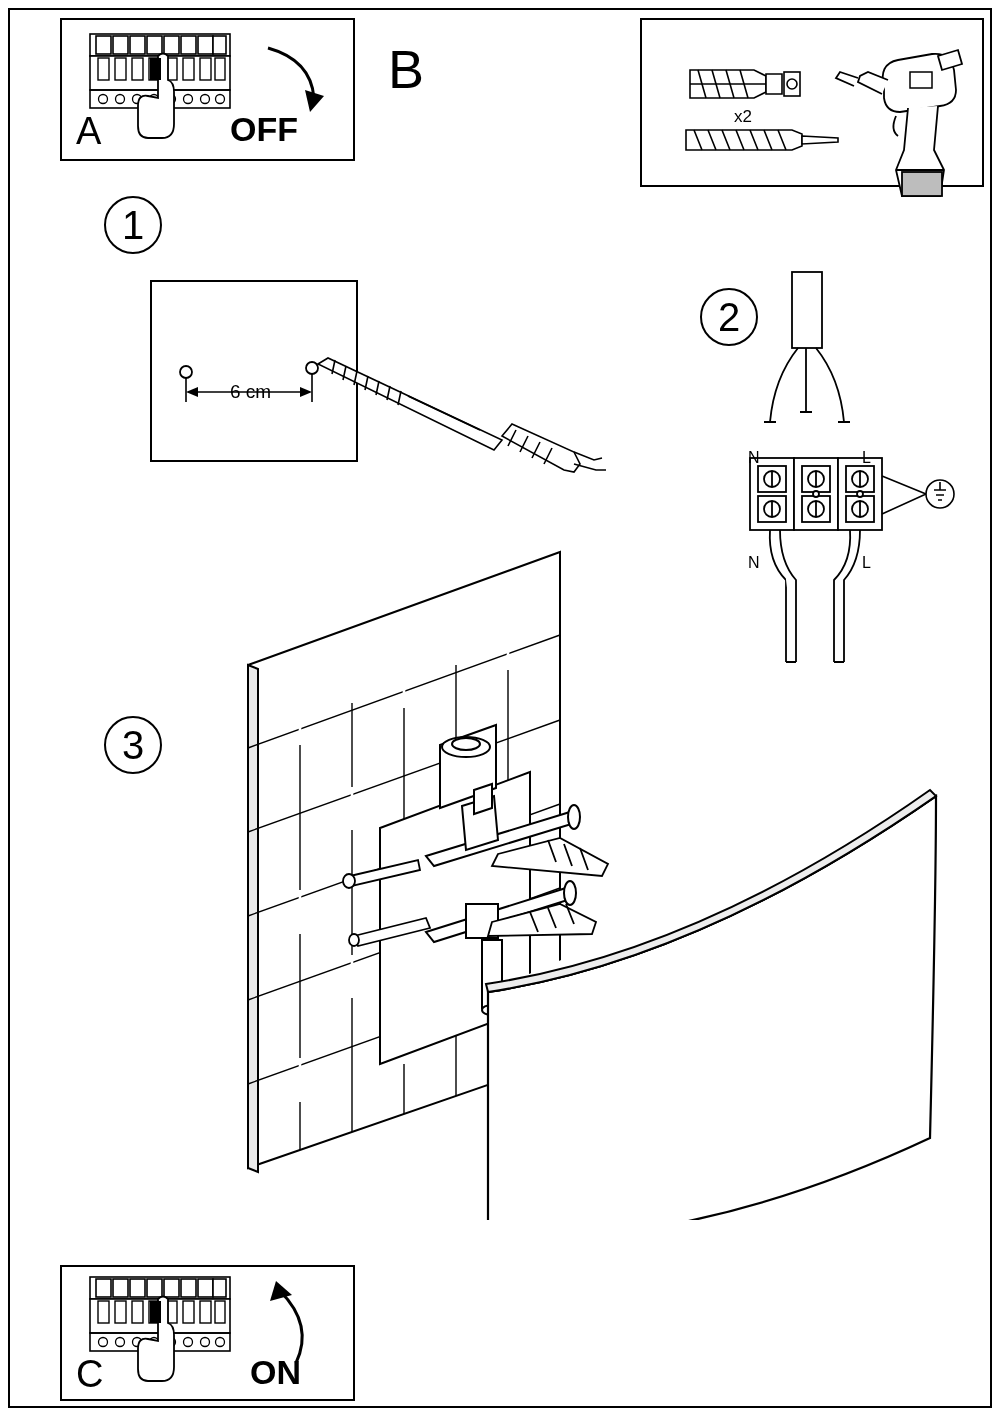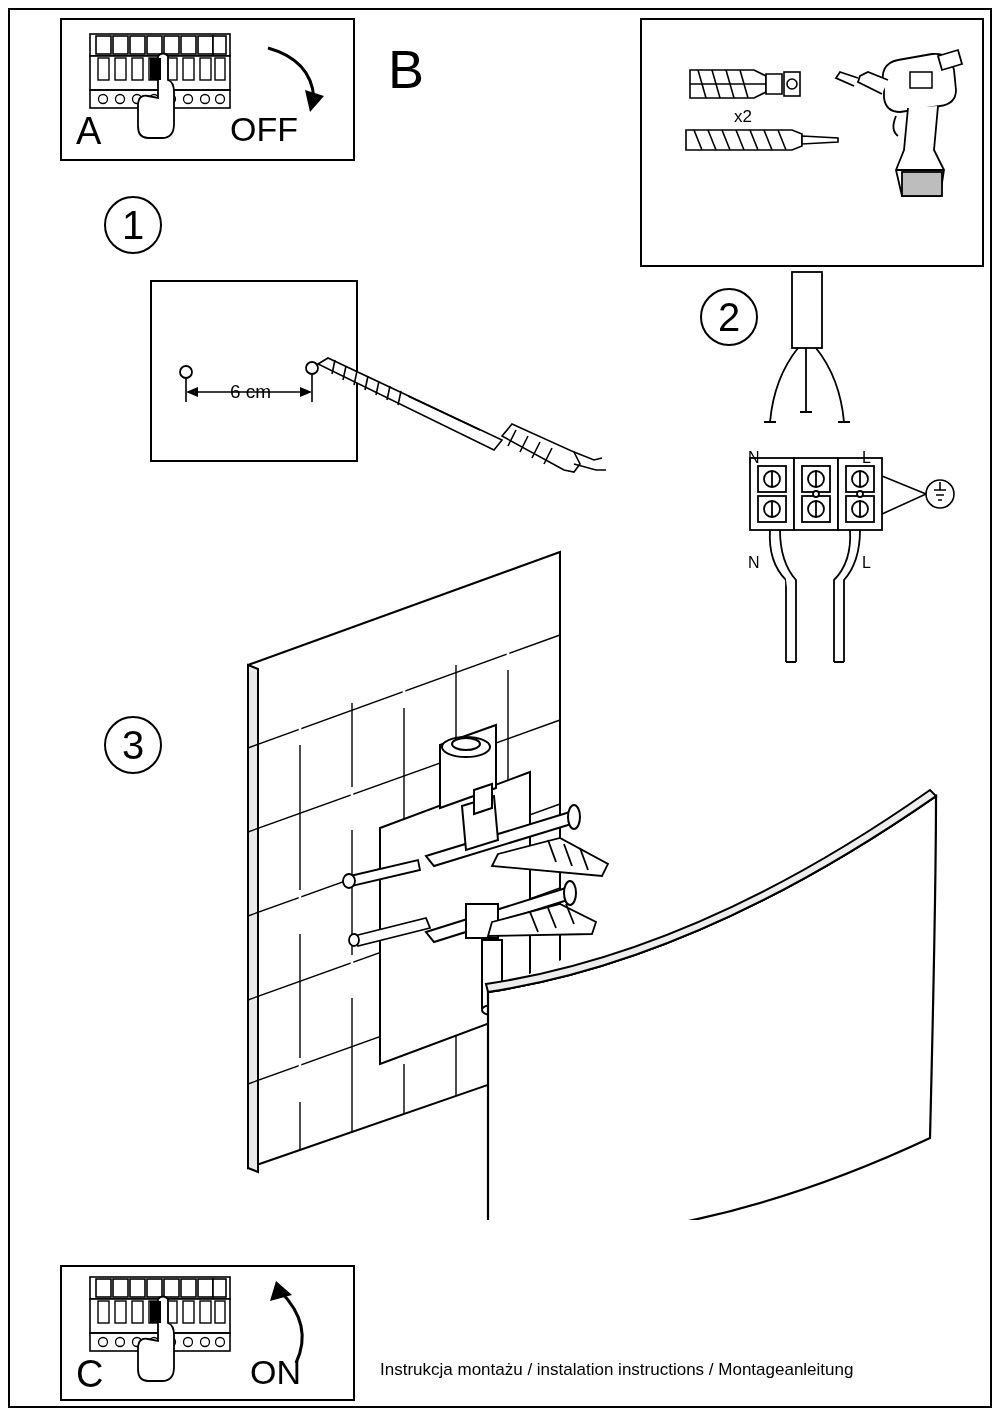--- a/index.html
+++ b/index.html
@@ -40,21 +40,21 @@
     line-height: 1;
   }
   .label-big {
     position: absolute;
     font-size: 54px;
     line-height: 1;
   }
   .label-text {
     position: absolute;
     font-size: 34px;
-    font-weight: normal;
+    font-weight: bold;
     line-height: 1;
   }
   .step-circle {
     position: absolute;
     width: 58px;
     height: 58px;
     border: 2.5px solid #000;
     border-radius: 50%;
     box-sizing: border-box;
     display: flex;
@@ -146,21 +146,21 @@
         <path d="M206 28 Q249 40 252 78"></path>
       </g>
       <polygon points="243,70 262,76 248,92" fill="#000"></polygon>
     </svg>
     <div class="label-letter" style="left:14px; top:92px;">A</div>
     <div class="label-text" style="left:168px; top:92px;">OFF</div>
   </div>
 
   <div class="label-big" style="left:388px; top:42px;">B</div>
 
-  <div class="box" style="left:640px; top:18px; width:344px; height:249px;">
+  <div class="box" style="left:640px; top:18px; width:344px; height:169px;">
     <svg width="340" height="189" viewBox="0 0 340 189">
 
       <g stroke="#000" fill="#fff" stroke-width="1.6">
         <path d="M48 50 L48 78 L112 78 L124 72 L124 56 L112 50 Z"></path>
         <path d="M124 54 L140 54 L140 74 L124 74 Z"></path>
         <rect x="142" y="52" width="16" height="24"></rect>
         <path d="M56 50 L64 78 M70 50 L78 78 M84 50 L92 78 M98 50 L106 78"></path>
         <path d="M48 64 L124 64"></path>
         <circle cx="150" cy="64" r="5"></circle>
       </g>
@@ -409,15 +409,14 @@
       <rect x="88" y="34" width="11" height="22" fill="#000"></rect>
       <g stroke="#000" fill="none" stroke-width="3">
         <path d="M234 96 Q252 58 218 24"></path>
       </g>
       <polygon points="208,34 214,14 230,28" fill="#000"></polygon>
     </svg>
     <div class="label-letter" style="left:14px; top:88px;">C</div>
     <div class="label-text" style="left:188px; top:88px;">ON</div>
   </div>
 
-  <div class="footer-line" style="left:380px; top:1358px;">Instrukcja montażu / instalation instructions / Montageanleitung</div>
 
 </div>
 
 </body></html>

